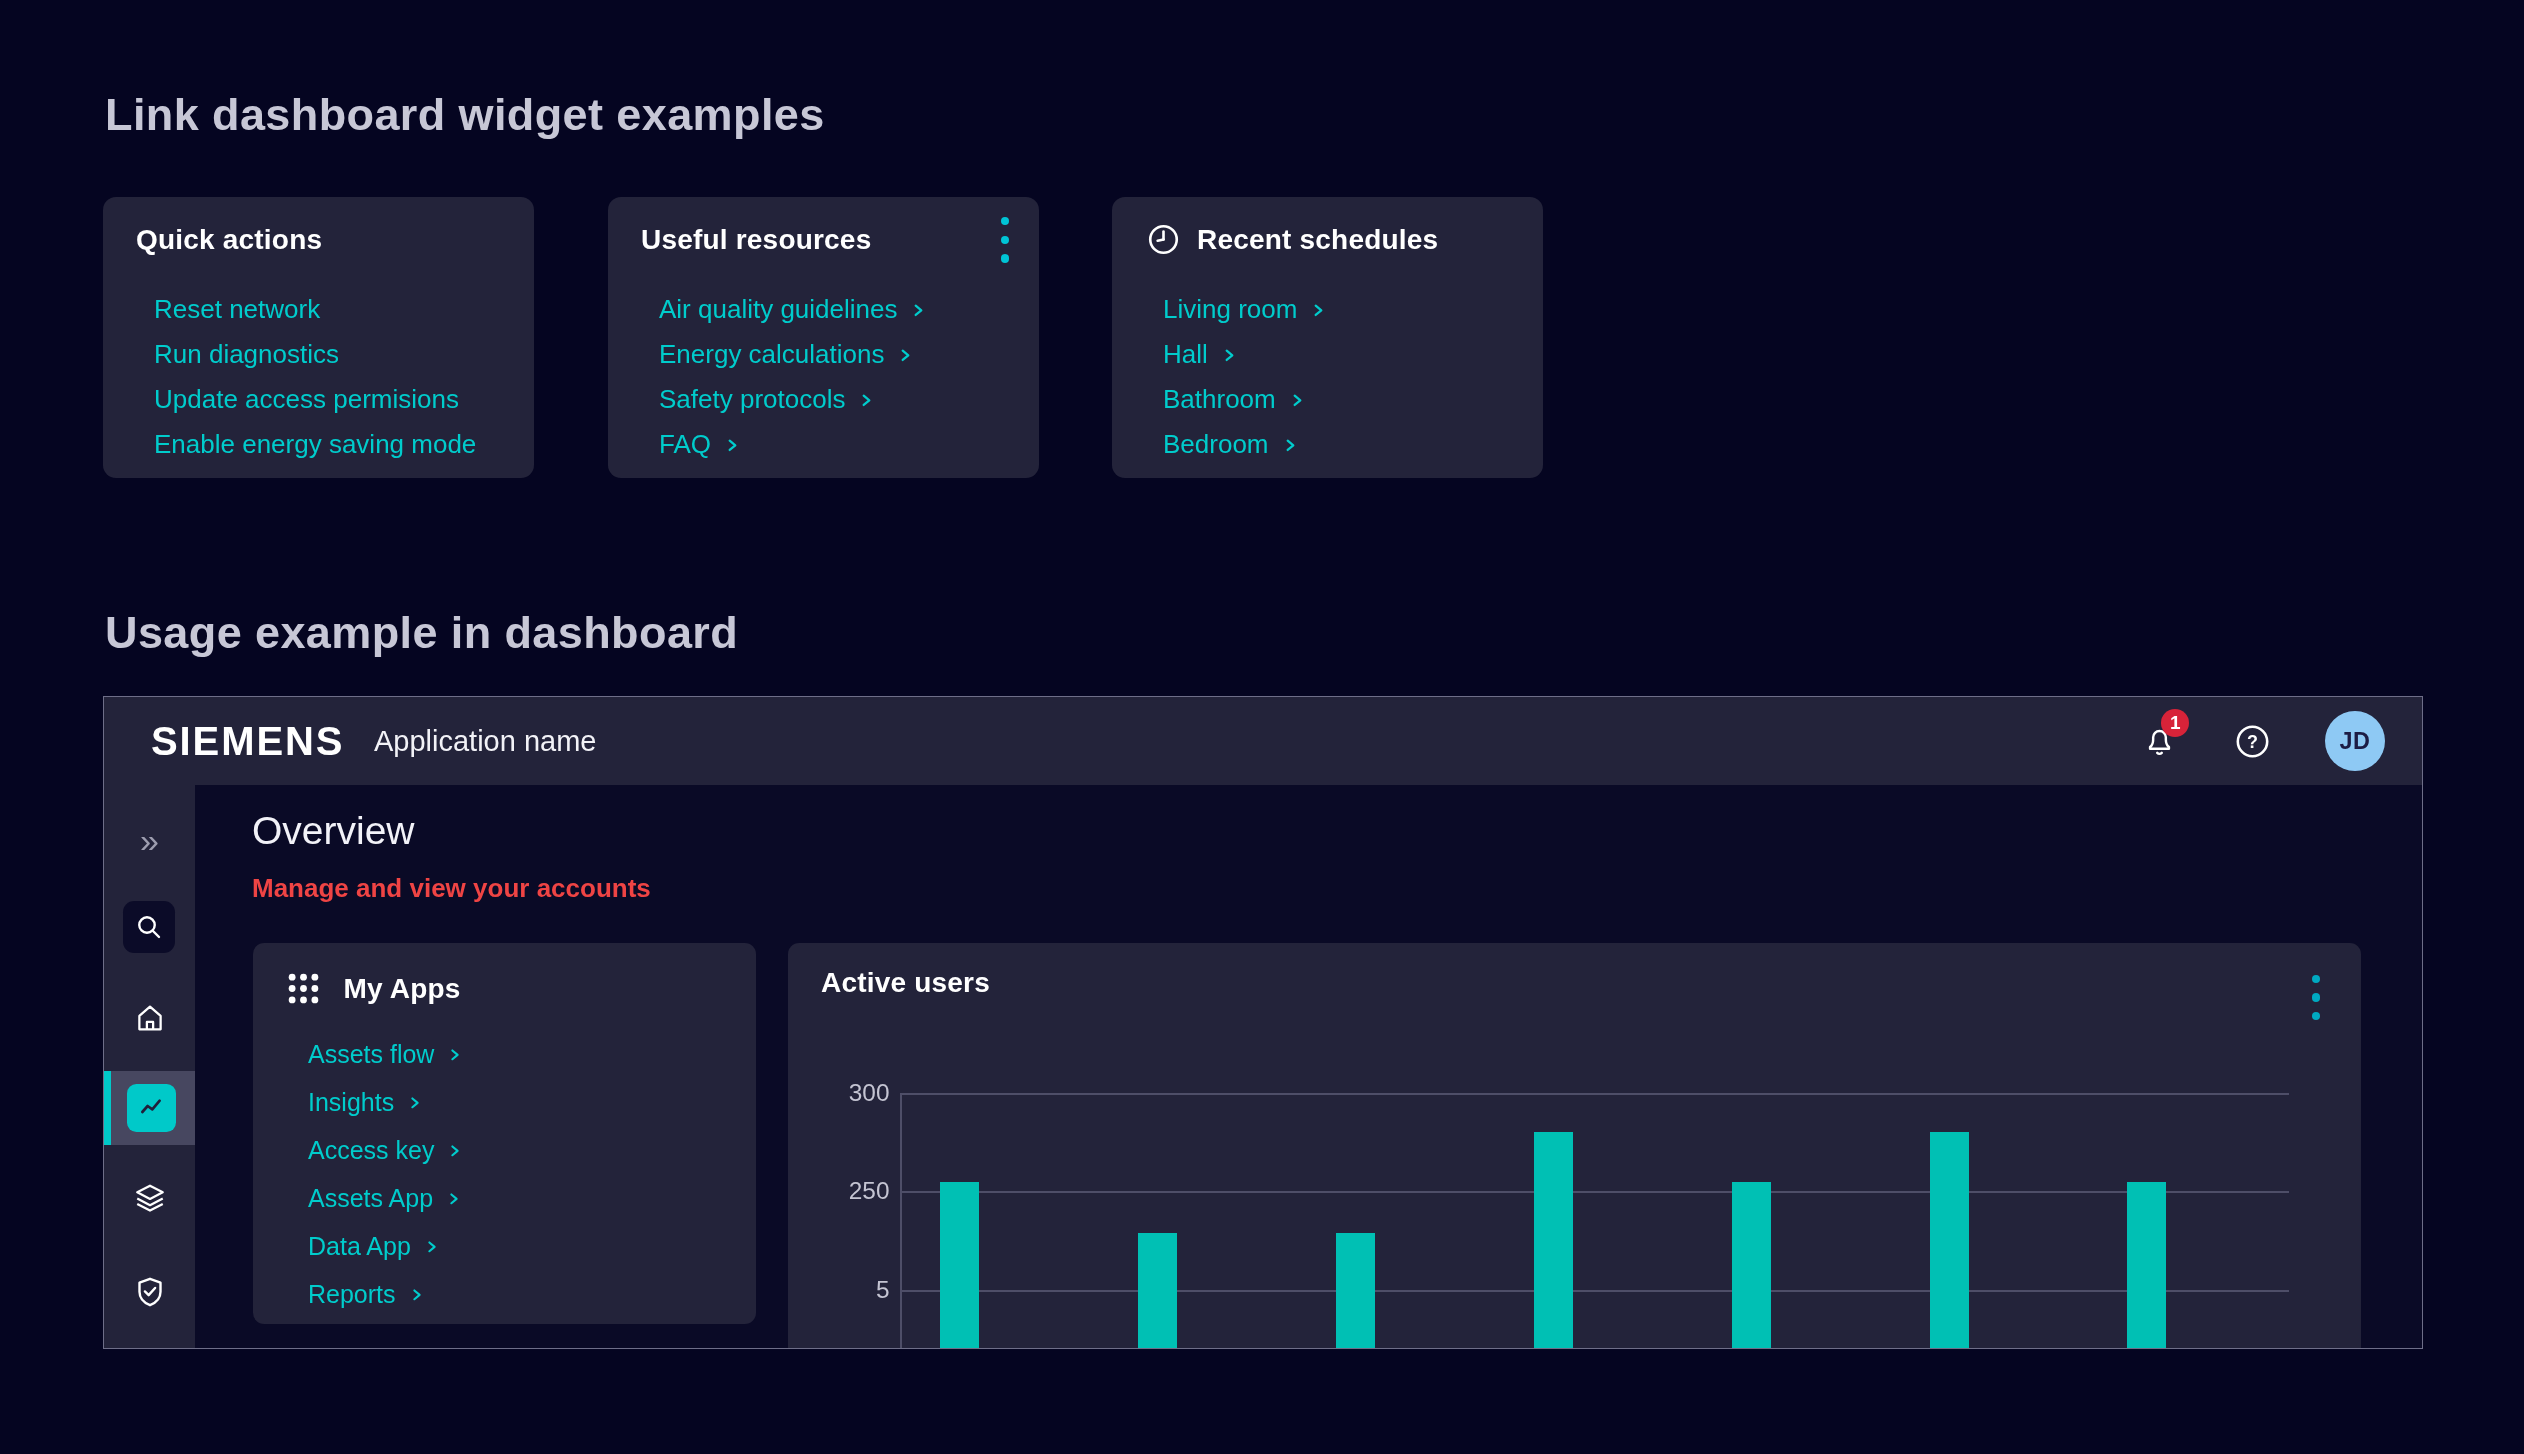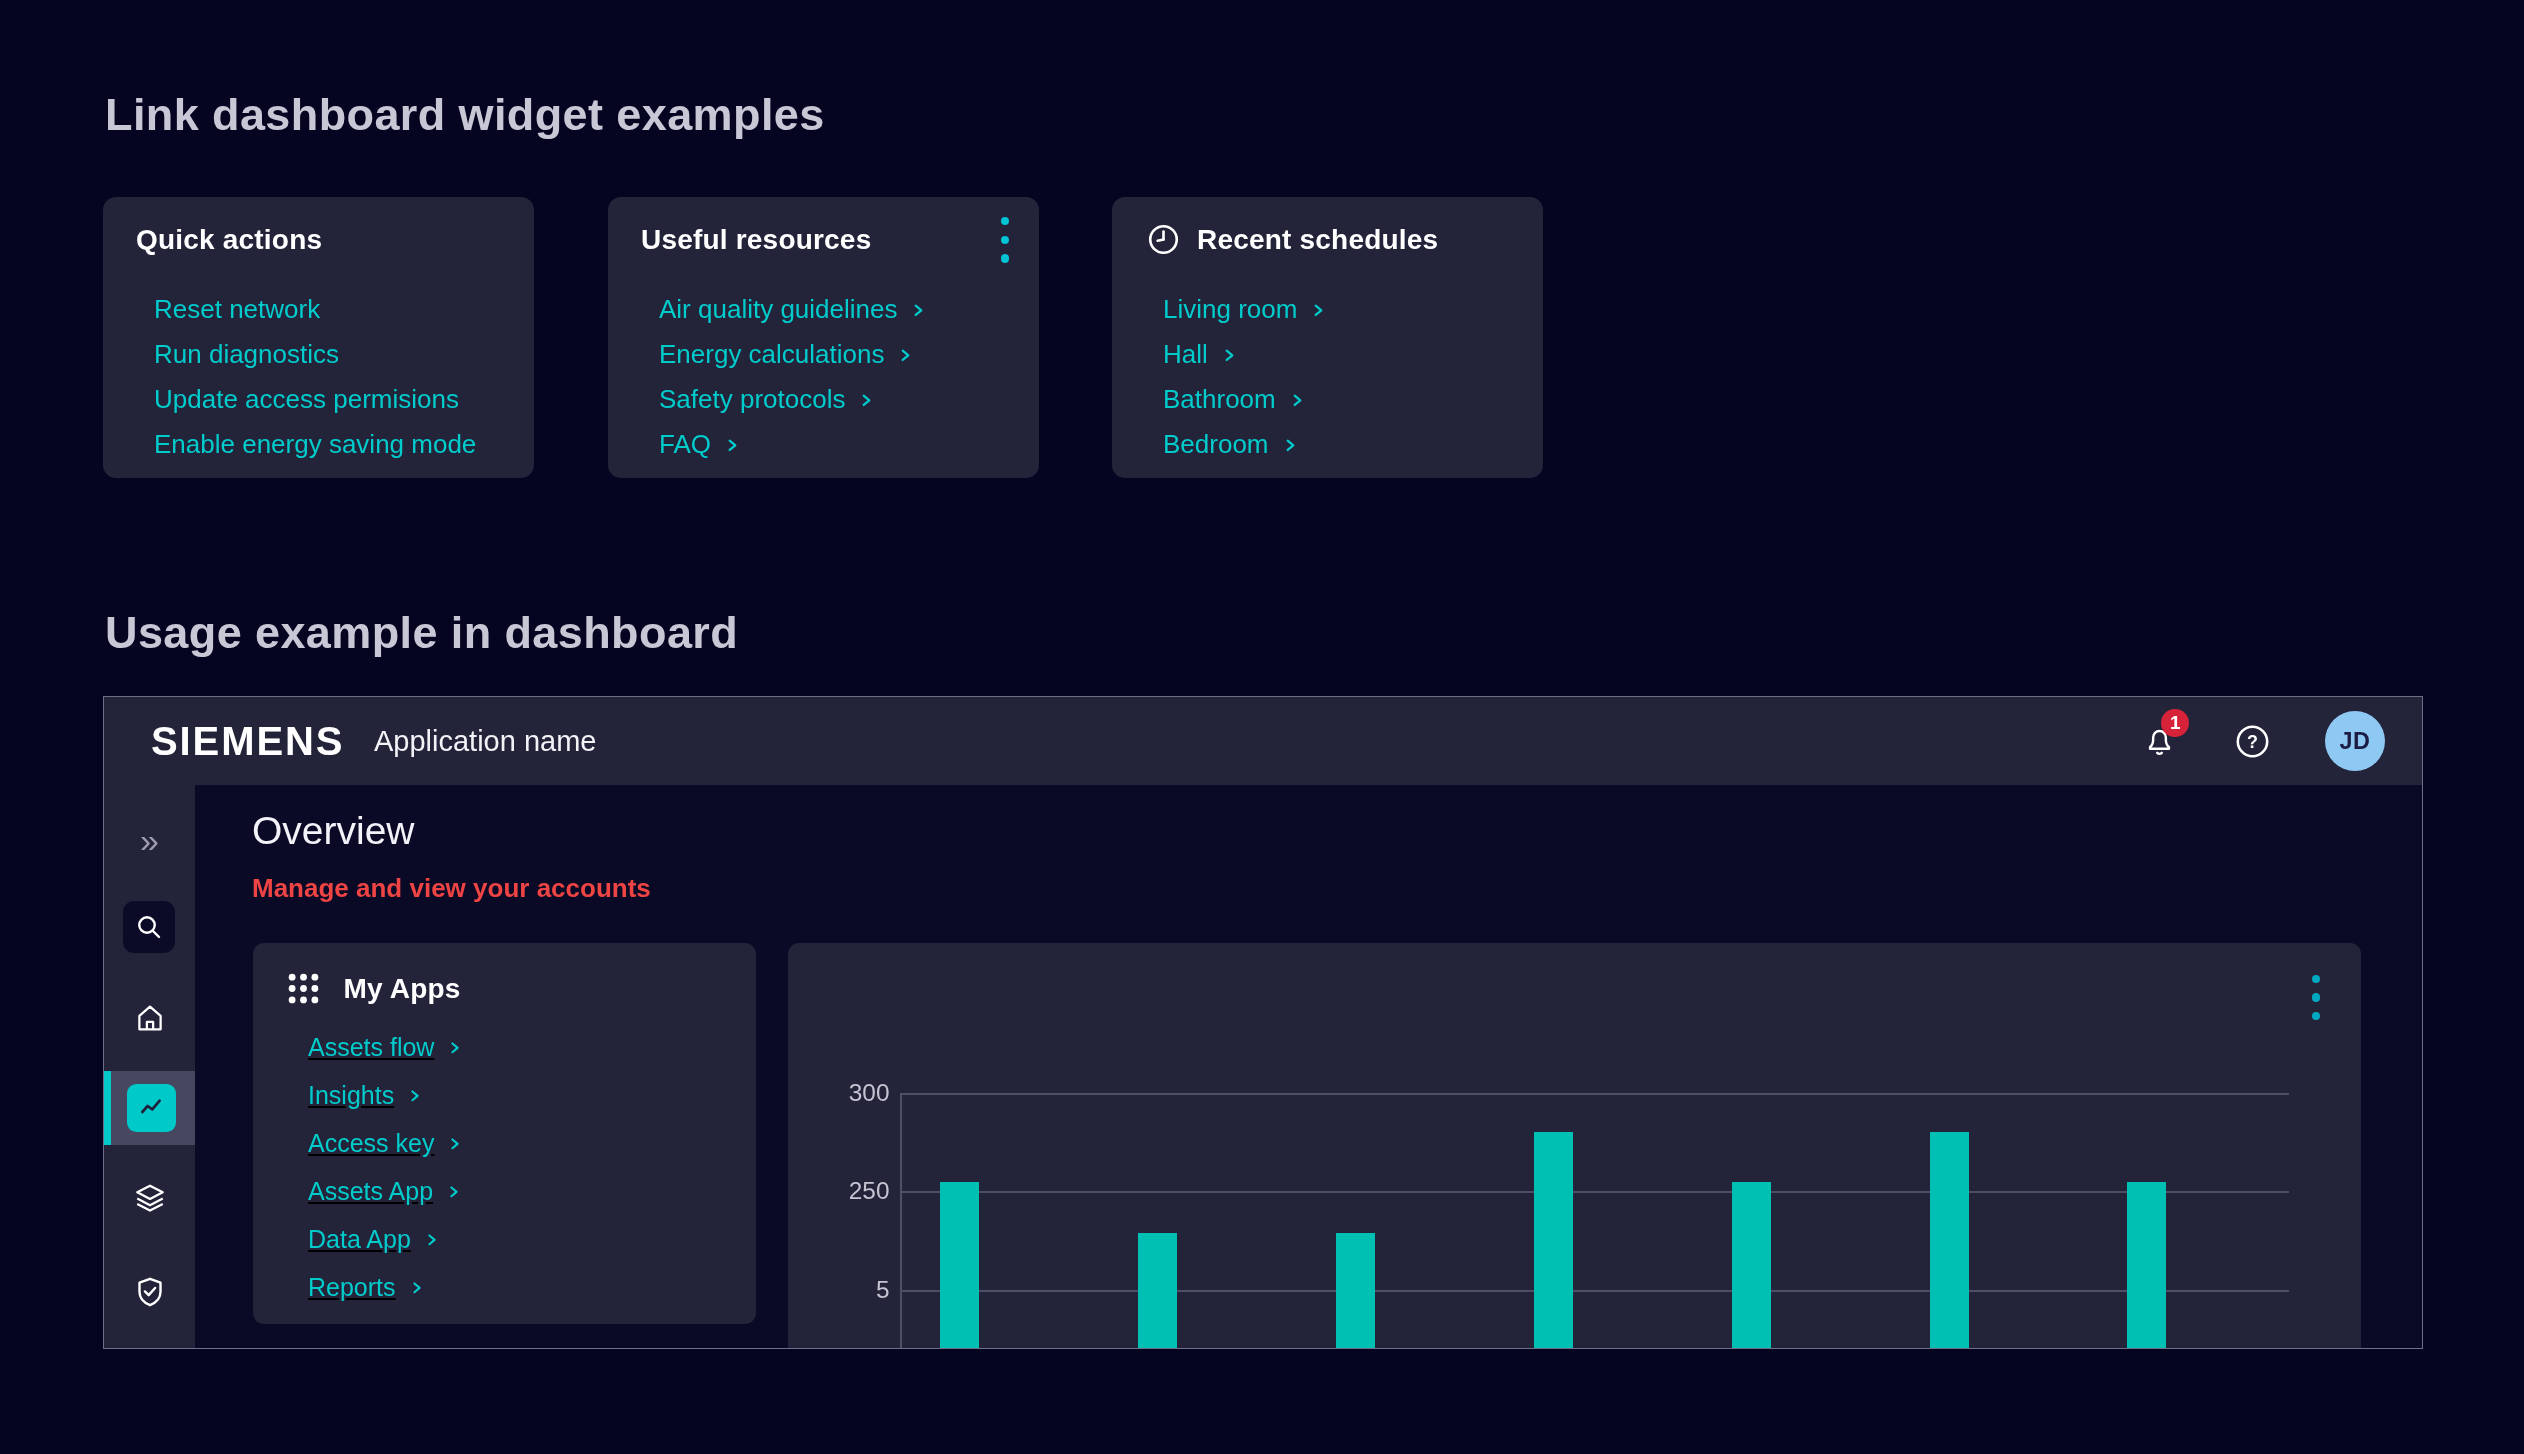--- a/index.html
+++ b/index.html
@@ -77,21 +77,21 @@
     display:flex;align-items:center;justify-content:center;
   }
 
   
   .overview-title{position:absolute;left:148px;top:112px;font-size:39px;font-weight:400;color:#f2f2f8;}
   .overview-sub{position:absolute;left:148px;top:176px;font-size:26px;color:#ef4444;font-weight:bold;}
 
   .inner-card{position:absolute;background:#23233a;border-radius:11.2px;}
   #my-apps-card{left:149px;top:246px;width:503px;height:381px;}
   #my-apps-card .card-title-row{left:31px;top:26px;text-align:center;}
-  #my-apps-card .link-list{left:37px;top:80px;text-decoration:underline;}
+  #my-apps-card .link-list{left:37px;top:87px;}
   #my-apps-card .link-row{height:48px;font-size:25px;}
 
   #active-users-card{left:684px;top:246px;width:1573px;height:409px;border-radius:11.2px 11.2px 0 0;overflow:hidden;}
   #active-users-card .card-title-row{left:33px;top:24.4px;right:34px;}
   .card-kebab{position:absolute;right:37px;top:28px;}
   .card-kebab i{background:#00a9c1;}
 
   
   .gridline{position:absolute;height:1.9px;background:#4e4e68;}
   .axis-vline{position:absolute;width:1.9px;background:#4e4e68;}
@@ -314,20 +314,23 @@
       <div class="link-row">
           <span>Reports</span>
         <svg class="chev" width="14" height="19.7" viewBox="0 0 16 22">
             <polyline points="5,6 11,11 5,16" fill="none" stroke="#00cccc" stroke-width="2.4" stroke-linecap="round" stroke-linejoin="round"></polyline>
           </svg>
         </div>
     </div>
   </div>
 
   <div class="inner-card" id="active-users-card">
+    <div class="card-title-row" style="position:absolute;display:flex;align-items:center;">
+      <span class="card-title">Active users</span>
+    </div>
     <span class="kebab card-kebab">
         <i></i>
         <i></i>
         <i></i>
       </span>
     <div id="active-users-plot" style="position:absolute;left:0;top:0;right:0;bottom:0;">
         <div class="gridline" style="left: 112px; width: 1389px; top: 150px;"></div>
         <div class="tick-label" style="left: 7.5px; top: 136px;">300</div>
         <div class="gridline" style="left: 112px; width: 1389px; top: 248px;"></div>
         <div class="tick-label" style="left: 7.5px; top: 234px;">250</div>

